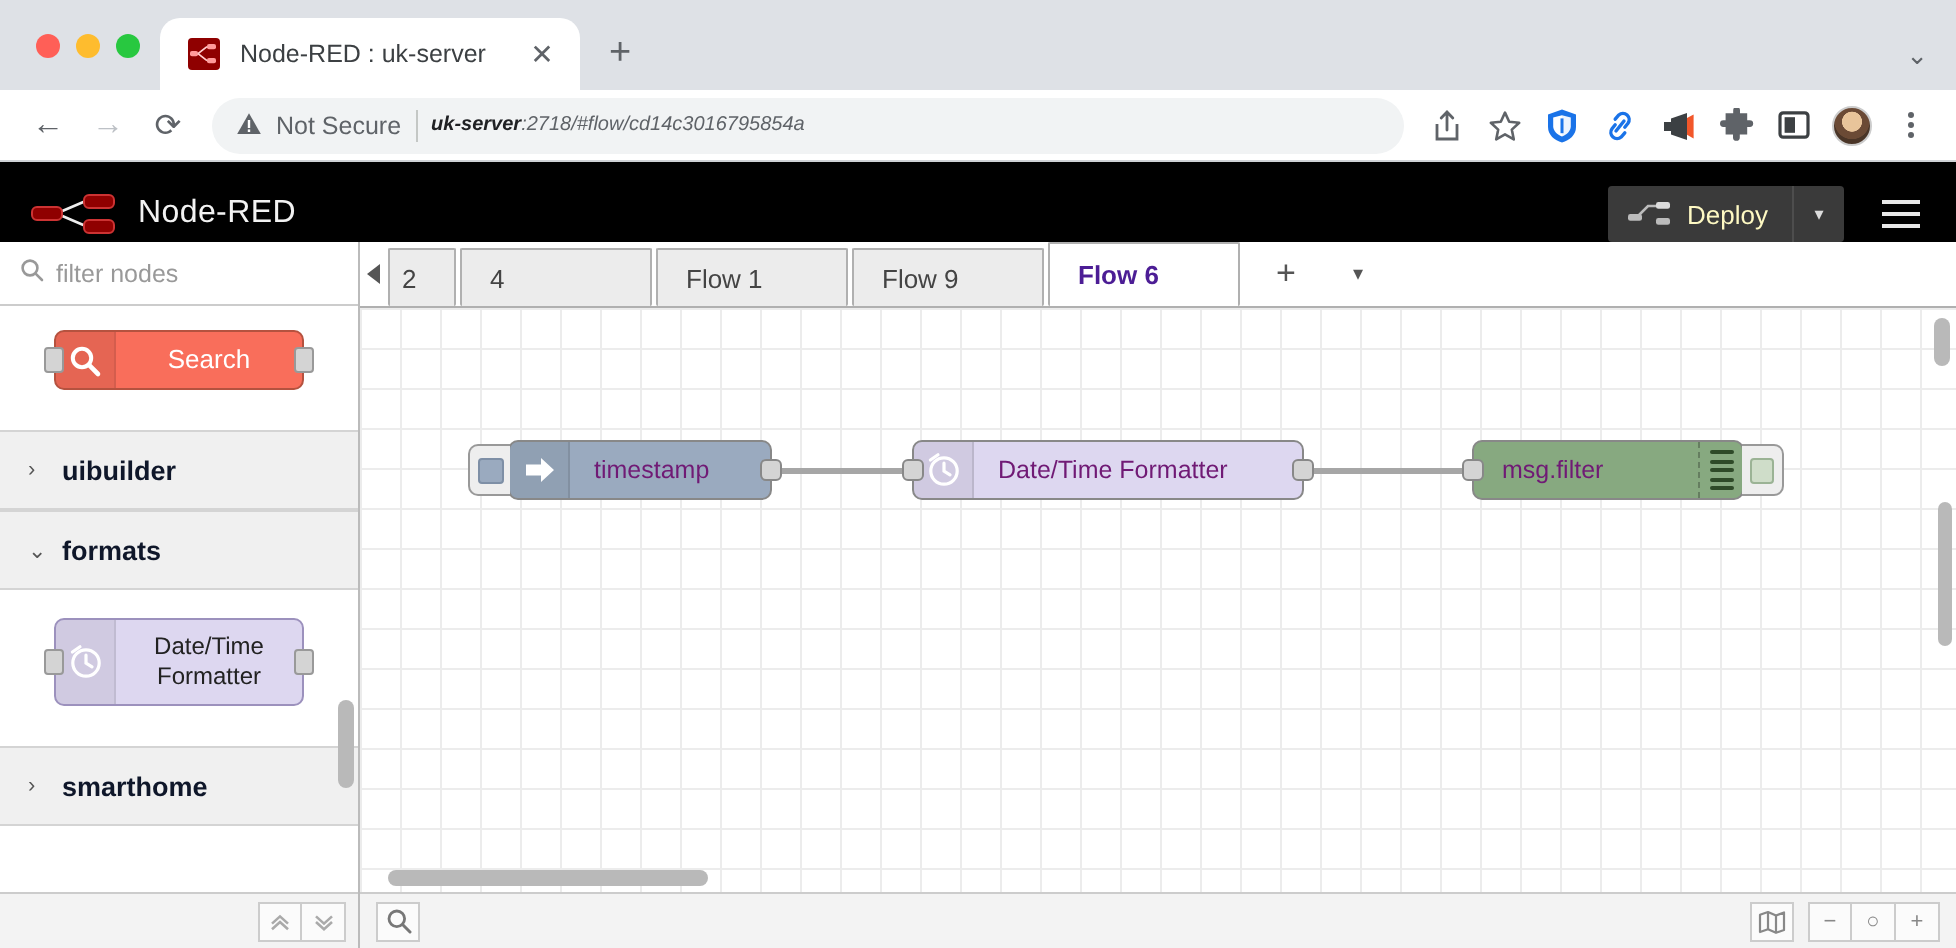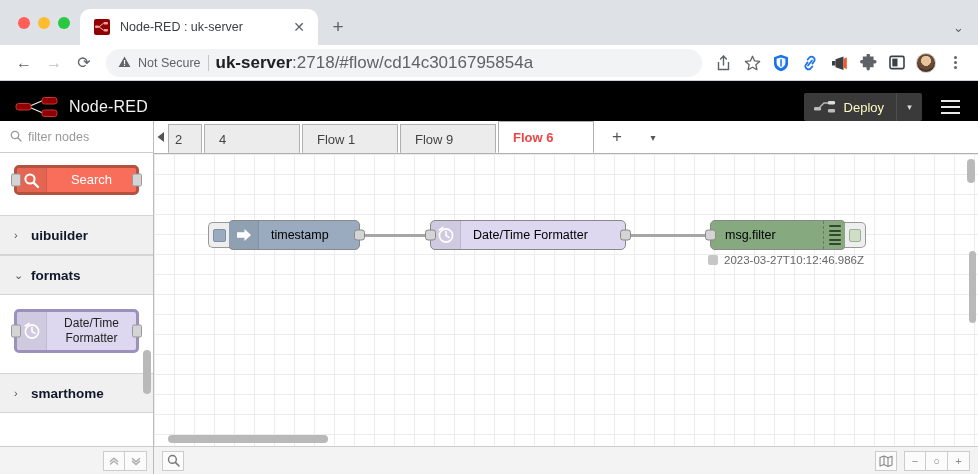--- a/index.html
+++ b/index.html
@@ -17,21 +17,21 @@
     height: 45px; background: #dee1e6;
     display: flex; align-items: flex-end; position: relative;
   }
   .traffic { display: flex; gap: 8px; padding: 0 0 16px 18px; align-items: center; }
   .dot { width: 12px; height: 12px; border-radius: 50%; }
   .dot.red { background: #ff5f57; }
   .dot.yellow { background: #febc2e; }
   .dot.green { background: #28c840; }
 
   .tab {
-    height: 36px; width: 238px; background: #fff;
+    height: 36px; width: 210px; background: #fff;
     border-radius: 10px 10px 0 0; display: flex; align-items: center;
     padding: 0 10px 0 14px; margin-left: 10px; position: relative;
   }
   .favicon {
     width: 16px; height: 16px; background: #8f0000; border-radius: 2px;
     flex: 0 0 16px; position: relative; overflow: hidden;
   }
   .favicon svg { position: absolute; left: 1px; top: 2px; }
   .tab-title {
     font-size: 12.5px; color: #3c4043; margin-left: 10px;
@@ -63,21 +63,21 @@
   }
   .nav-btn.disabled { color: #bdc1c6; }
   .omnibox {
     flex: 1; height: 28px; background: #f1f3f4; border-radius: 14px;
     display: flex; align-items: center; padding: 0 12px; margin: 0 6px;
     gap: 7px; cursor: text;
   }
   .warn-tri { font-size: 12px; color: #5f6368; line-height: 1; }
   .notsecure { font-size: 12.5px; color: #5f6368; white-space: nowrap; }
   .omni-sep { width: 1px; height: 16px; background: #c4c7c5; }
-  .url { font-size: 17px; color: #5f6368; white-space: nowrap; }
+  .url { font-size: 10px; color: #5f6368; white-space: nowrap; font-style: italic; }
   .url b { color: #202124; font-weight: 700; }
 
   .tb-icons { display: flex; align-items: center; gap: 3px; }
   .tb-ic {
     width: 26px; height: 26px; display: flex; align-items: center;
     justify-content: center; cursor: pointer;
   }
   .avatar {
     width: 20px; height: 20px; border-radius: 50%;
     background: radial-gradient(circle at 50% 38%, #e8c49a 0 34%, #6b4a35 36% 60%, #4a3527 62% 100%);
@@ -114,21 +114,21 @@
     width: 32px; height: 28px; margin-left: 12px; display: flex;
     flex-direction: column; justify-content: center; align-items: center;
     gap: 4px; cursor: pointer;
   }
   .hamburger i { width: 19px; height: 2px; background: #e8e8e8; }
 
   .nr-body { display: flex; height: 353px; position: relative; }
 
   
   .palette {
-    width: 154px; background: #f3f3f3; border-right: 1px solid #bbb;
+    width: 180px; background: #f3f3f3; border-right: 1px solid #bbb;
     display: flex; flex-direction: column; position: relative;
   }
   .filter-box {
     height: 32px; background: #fff; border-bottom: 1px solid #ccc;
     display: flex; align-items: center; gap: 6px; padding: 0 10px;
     cursor: text;
   }
   .filter-ic { color: #999; font-size: 11px; }
   .filter-ph { font-size: 12.5px; color: #999; }
 
@@ -140,21 +140,21 @@
     gap: 9px; padding: 0 14px; cursor: pointer;
   }
   .cat-arrow { font-size: 11px; color: #555; width: 8px; }
   .cat-name { font-size: 13.5px; font-weight: 700; color: #0f172a; }
 
   .pal-group { background: #fff; padding: 8px 0 10px; }
 
   .pal-node {
     position: relative; margin: 0 auto 10px; width: 125px; height: 30px;
     border-radius: 5px; display: flex; align-items: center;
-    border: 3px solid #c2410c; cursor: grab;
+    border: 1px solid #c2410c; cursor: grab;
   }
   .pal-node.wide { height: 44px; }
   .pn-icon {
     width: 30px; height: 100%; border-radius: 4px 0 0 4px;
     background: rgba(0,0,0,.05); display: flex; align-items: center;
     justify-content: center; border-right: 1px solid rgba(0,0,0,.08);
   }
   .pn-label {
     flex: 1; text-align: center; font-size: 12px; color: #222;
     line-height: 1.25; padding: 0 4px;
@@ -202,21 +202,21 @@
     color: #555; font-size: 11px; cursor: pointer; background: #fff;
   }
   .ftab {
     min-width: 96px; background: #ececec; border: 1px solid #b0b0b0;
     border-bottom: none; margin-top: 3px; display: flex; align-items: center;
     padding: 0 14px; font-size: 13px; color: #444; cursor: pointer;
     border-radius: 1px; margin-right: 2px; position: relative;
   }
   .ftab.clipped { min-width: 0; width: 34px; padding: 0 0 0 6px; overflow: hidden; }
   .ftab.active {
-    background: #fff; color: #ef4444; font-weight: 700; margin-top: 0;
+    background: #fff; color: #4c1d95; font-weight: 700; margin-top: 0;
     border-color: #b0b0b0; z-index: 2;
   }
   .tab-add {
     width: 42px; display: flex; align-items: center; justify-content: center;
     color: #555; font-size: 17px; cursor: pointer;
   }
   .tab-menu {
     width: 30px; display: flex; align-items: center; justify-content: center;
     color: #555; font-size: 10px; cursor: pointer;
   }
@@ -236,21 +236,21 @@
 
   .fnode {
     position: absolute; height: 30px; border-radius: 5px; display: flex;
     align-items: center; border: 1px solid #888; cursor: pointer;
   }
   .fn-icon {
     width: 30px; height: 100%; border-radius: 4px 0 0 4px;
     background: rgba(0,0,0,.06); display: flex; align-items: center;
     justify-content: center; border-right: 1px solid rgba(0,0,0,.1);
   }
-  .fn-label { flex: 1; font-size: 12.5px; color: #000000; padding: 0 12px; white-space: nowrap; }
+  .fn-label { flex: 1; font-size: 12.5px; color: #701a75; padding: 0 12px; white-space: nowrap; }
   .fport {
     position: absolute; width: 11px; height: 11px; background: #d4d4d4;
     border: 1px solid #888; border-radius: 3px; top: 50%;
     transform: translateY(-50%);
   }
   .fport.l { left: -6px; }
   .fport.r { right: -6px; }
 
   .fnode.inject { background: #9aaabf; }
   .fnode.fmt { background: #ddd7f0; }
@@ -596,24 +596,20 @@
                 <i></i>
                 <i></i>
                 <i></i>
                 <i></i>
               </span>
             <span class="debug-btn">
                 <i></i>
               </span>
           </div>
 
-          <div class="node-status" style="left:554px; top:100px;">
-            <span class="status-dot"></span>
-            <span>2023-03-27T10:12:46.986Z</span>
-          </div>
 
           <div class="canvas-hsb"></div>
           <div class="canvas-vsb"></div>
         </div>
 
         <div class="nr-footer">
           <div class="foot-btn">
             <svg width="13" height="13" viewBox="0 0 13 13">
               <circle cx="5.4" cy="5.4" r="3.9" fill="none" stroke="#777" stroke-width="1.4"></circle>
               <path d="M8.4 8.4 L12 12" stroke="#777" stroke-width="1.5" stroke-linecap="round"></path>

